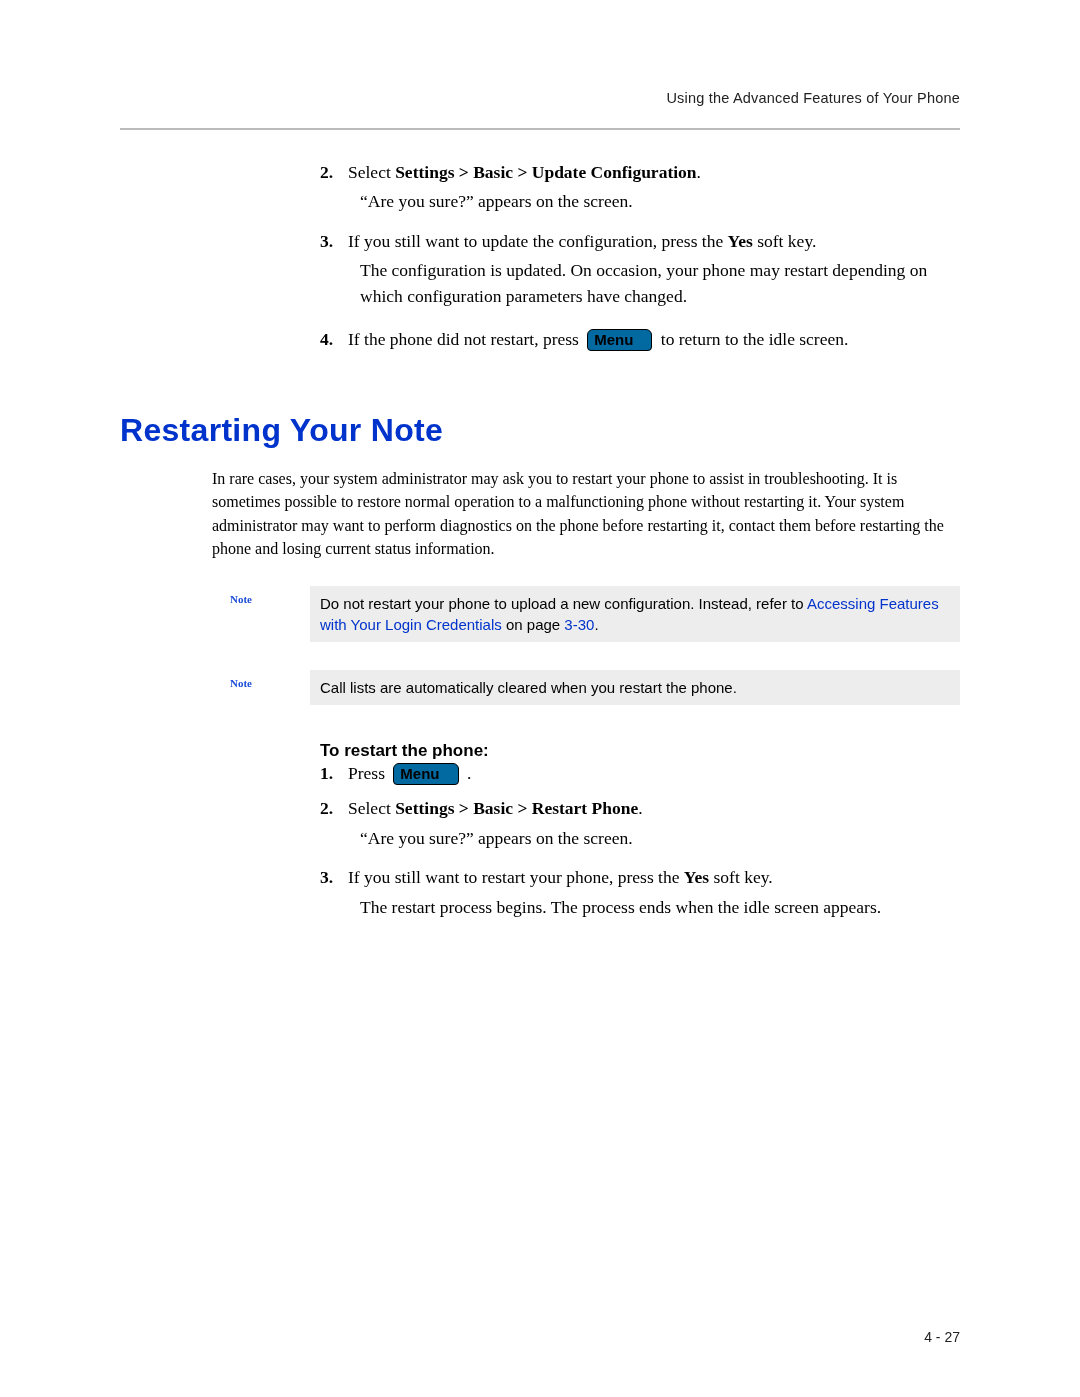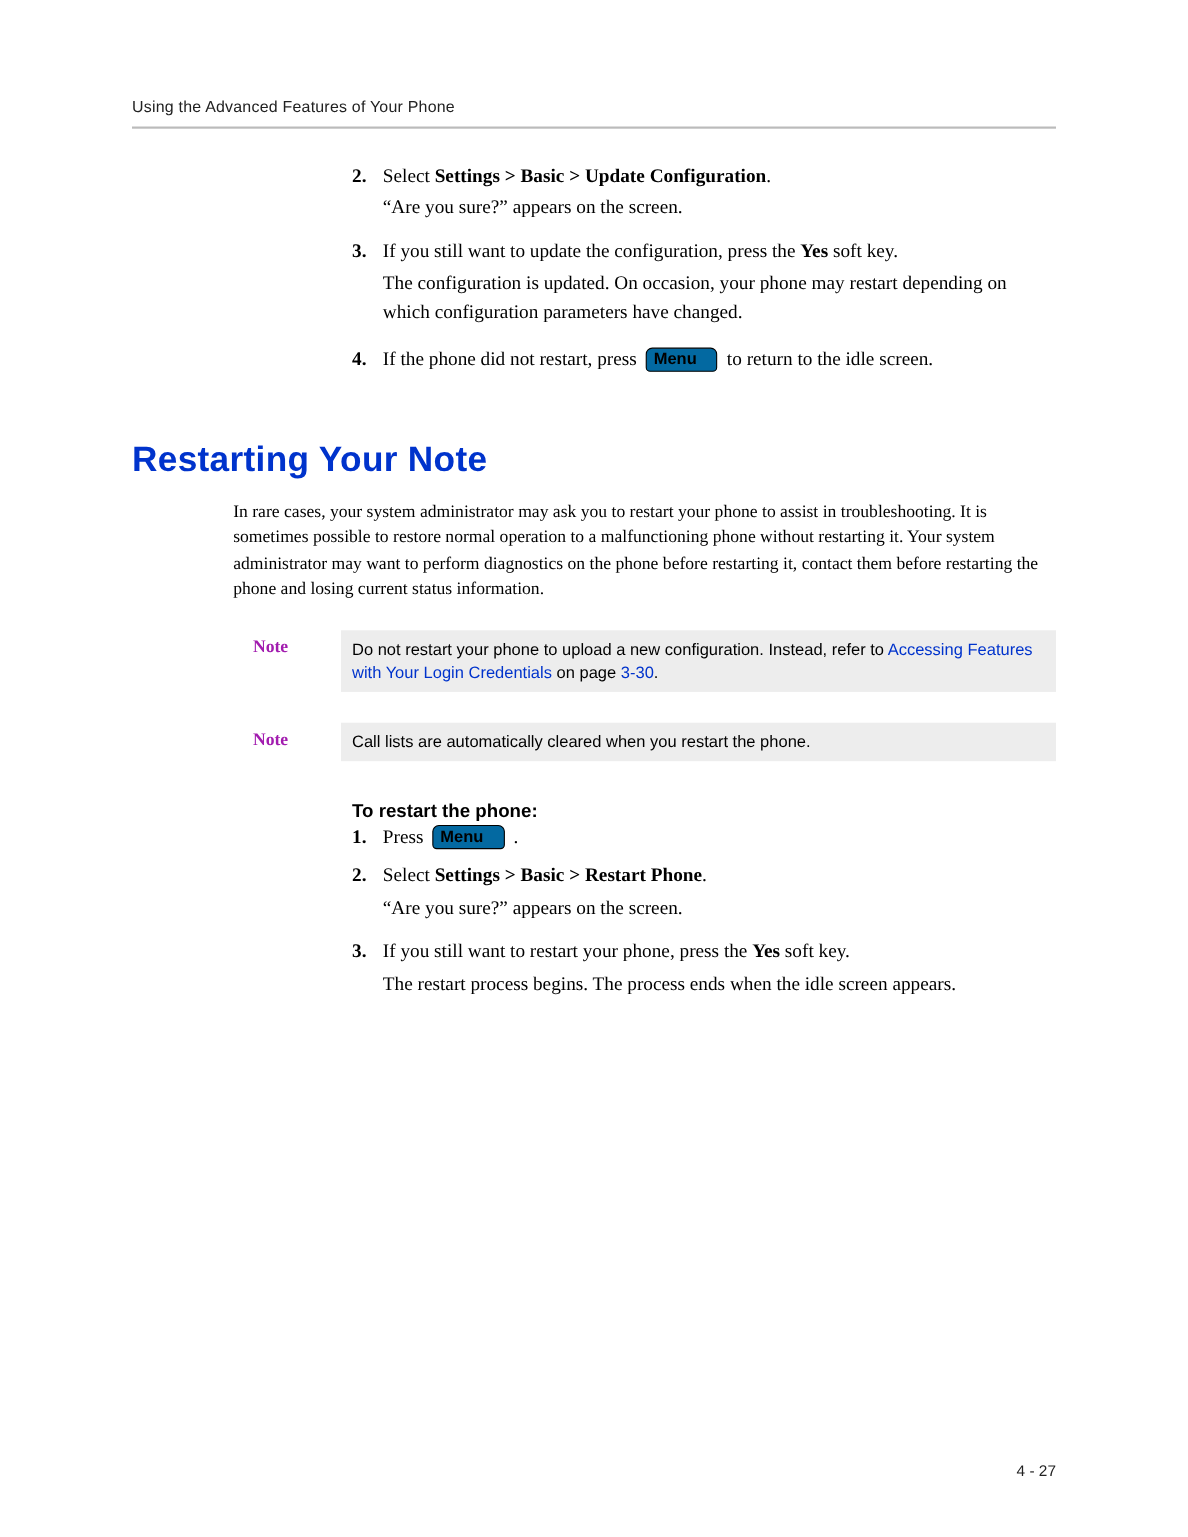--- a/index.html
+++ b/index.html
@@ -10,25 +10,25 @@
     color: #000;
   }
   .page {
     width: 1080px;
     height: 1397px;
     position: relative;
     box-sizing: border-box;
     padding: 90px 120px 60px 120px;
   }
   .running-head {
-    text-align: left;
+    text-align: right;
     font-family: "Futura", "Trebuchet MS", Arial, sans-serif;
     font-size: 14.5px;
     color: #222;
-    margin-bottom: 9px;
+    margin-bottom: 22px;
     letter-spacing: 0.2px;
   }
   .rule {
     border: none;
     border-top: 2px solid #bbb;
     margin: 0 0 30px 0;
   }
   .body-col {
     margin-left: 200px;
     font-size: 17.5px;
@@ -45,21 +45,21 @@
     margin-bottom: 6px;
   }
   ol.steps > li .num {
     position: absolute;
     left: 0;
     top: 0;
     font-weight: bold;
     font-family: "Palatino Linotype", Palatino, Georgia, serif;
   }
   .step-para {
-    margin: 4px 0 14px 0;
+    margin: 4px 0 14px 12px;
   }
   .bold { font-weight: bold; }
   .menu-key {
     display: inline-block;
     vertical-align: middle;
     border: 1.5px solid #000;
     border-radius: 6px 6px 4px 4px;
     padding: 1px 18px 1px 6px;
     font-family: Arial, sans-serif;
     font-weight: bold;
@@ -87,22 +87,22 @@
   .note-row {
     display: flex;
     align-items: flex-start;
     margin: 0 0 20px 110px;
   }
   .note-label {
     width: 80px;
     flex: 0 0 80px;
     font-family: "Palatino Linotype", Palatino, Georgia, serif;
     font-weight: bold;
-    color: #a21caf;
-    font-size: 16px;
+    color: #1d4ed8;
+    font-size: 11px;
     padding-top: 7px;
   }
   .note-box {
     flex: 1;
     background: #ededed;
     font-family: Arial, Helvetica, sans-serif;
     font-size: 15px;
     line-height: 1.4;
     padding: 7px 10px;
     color: #000;

